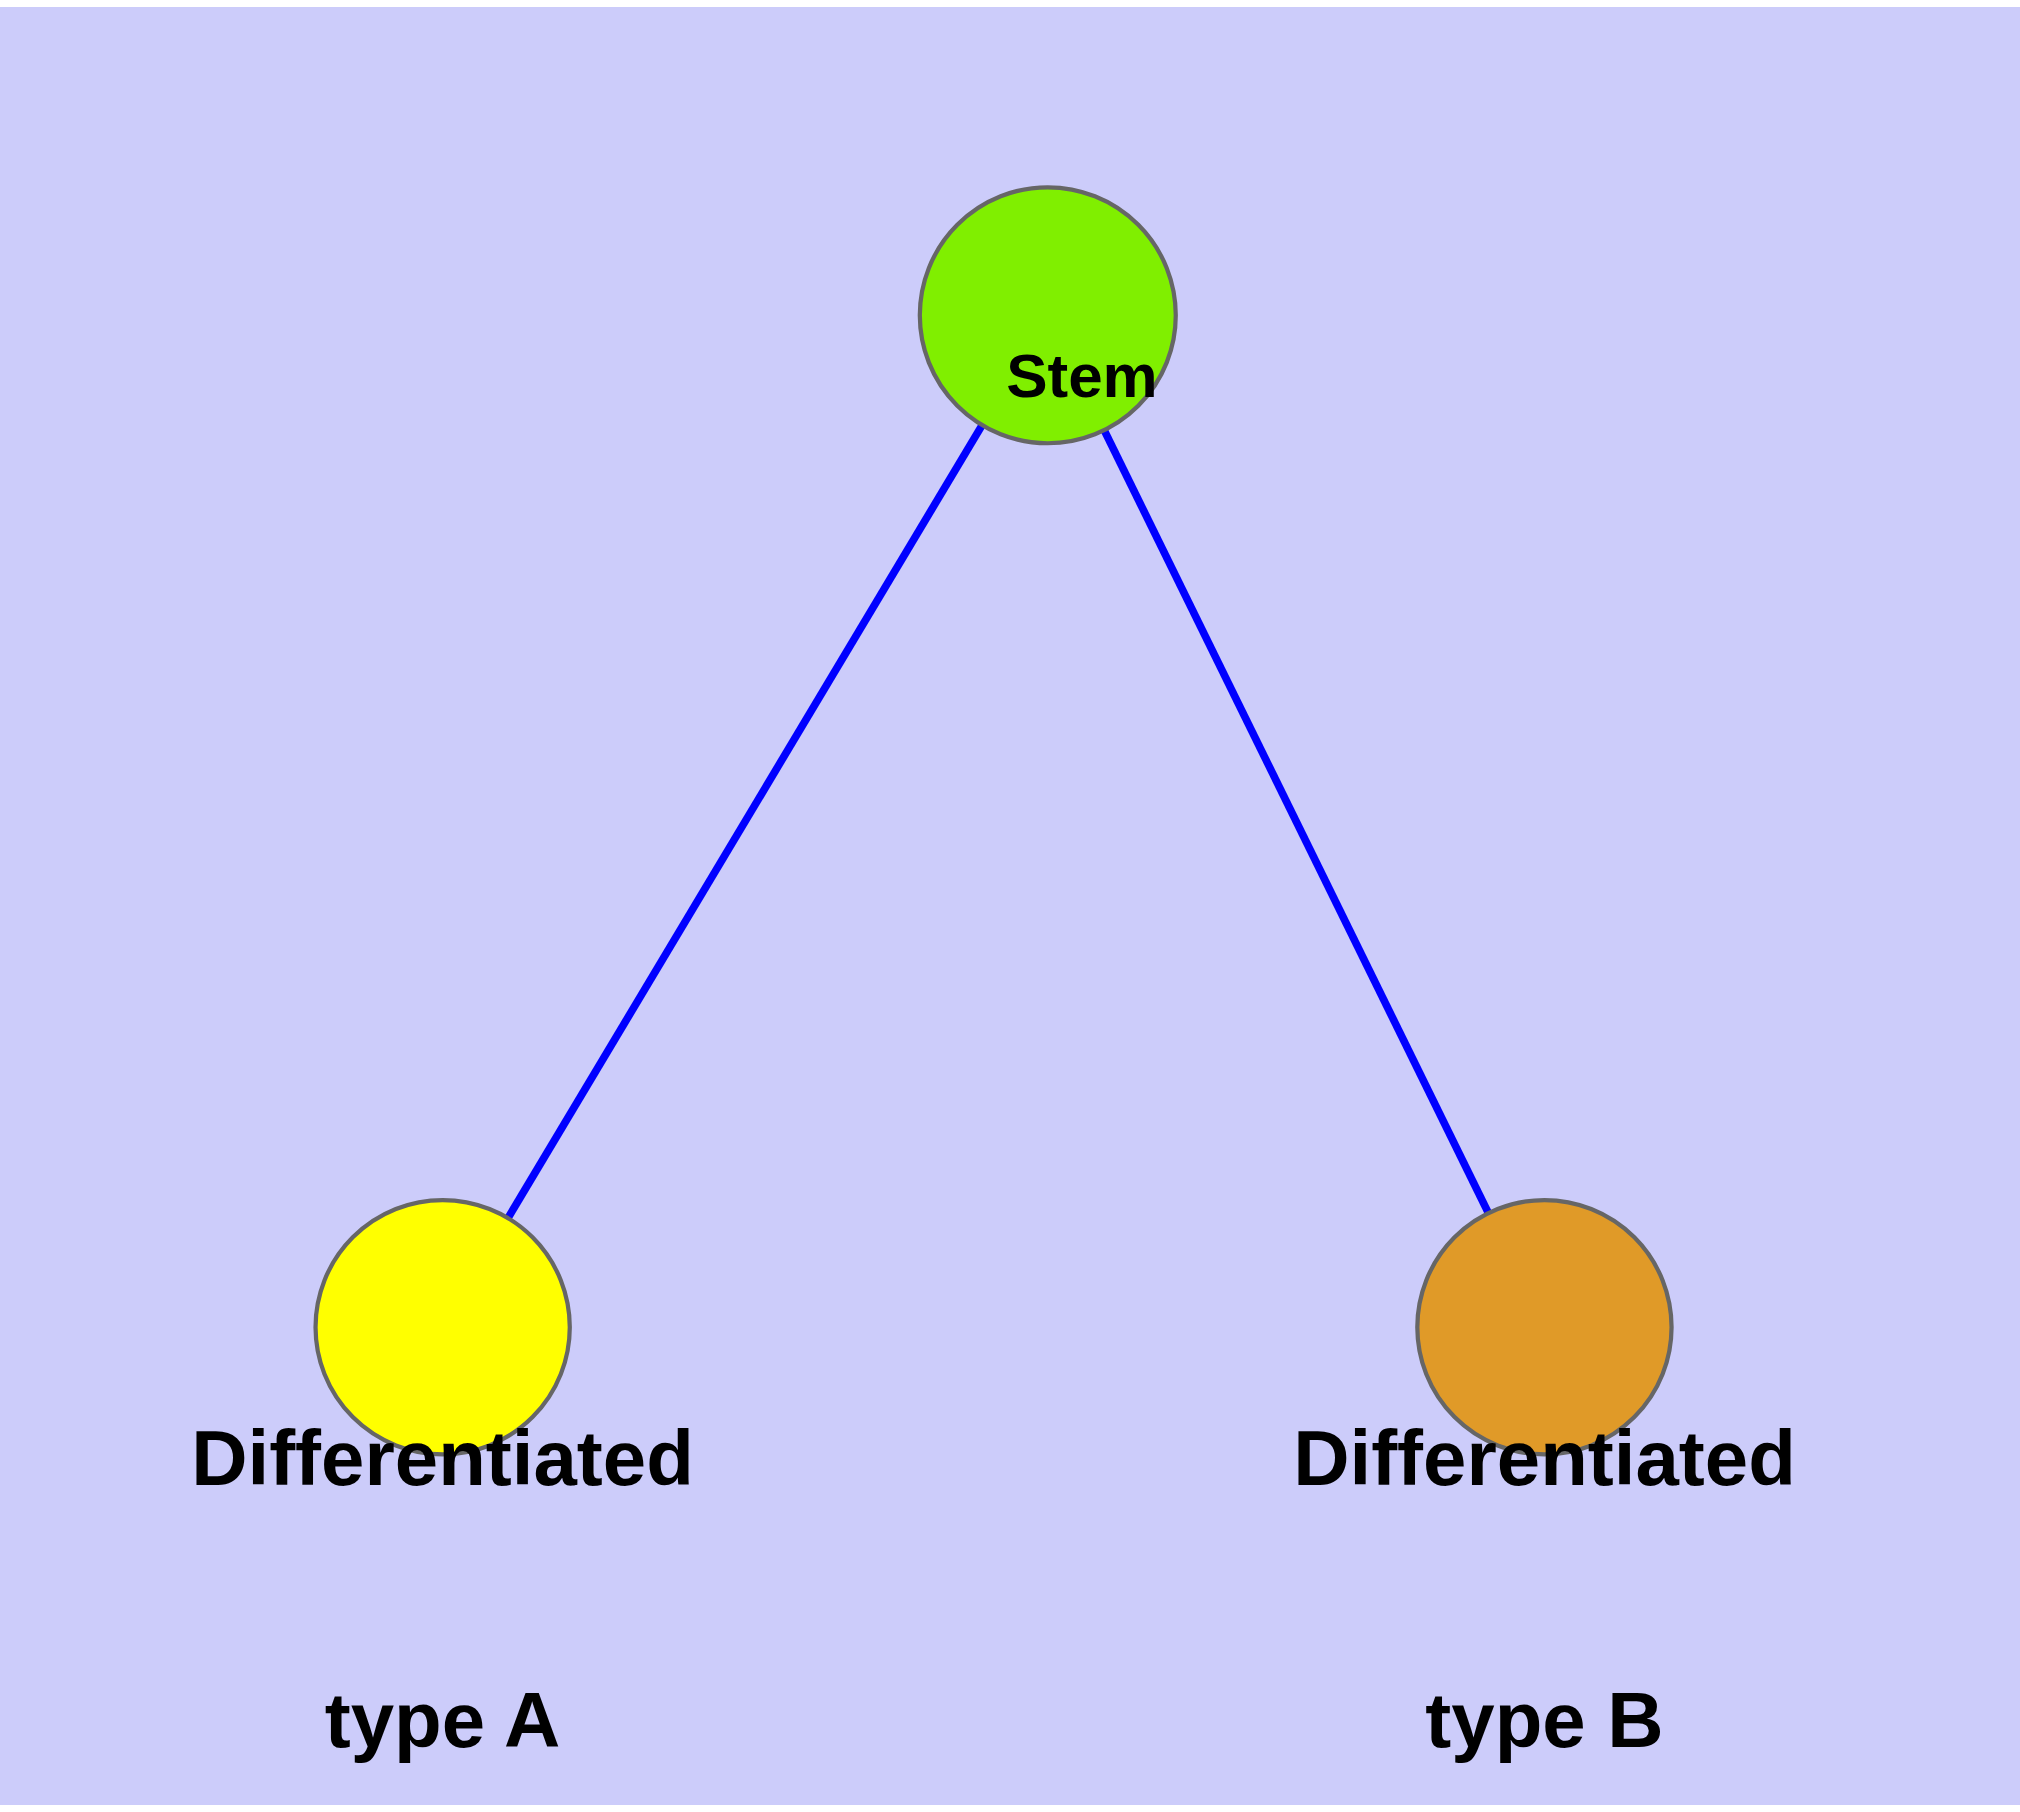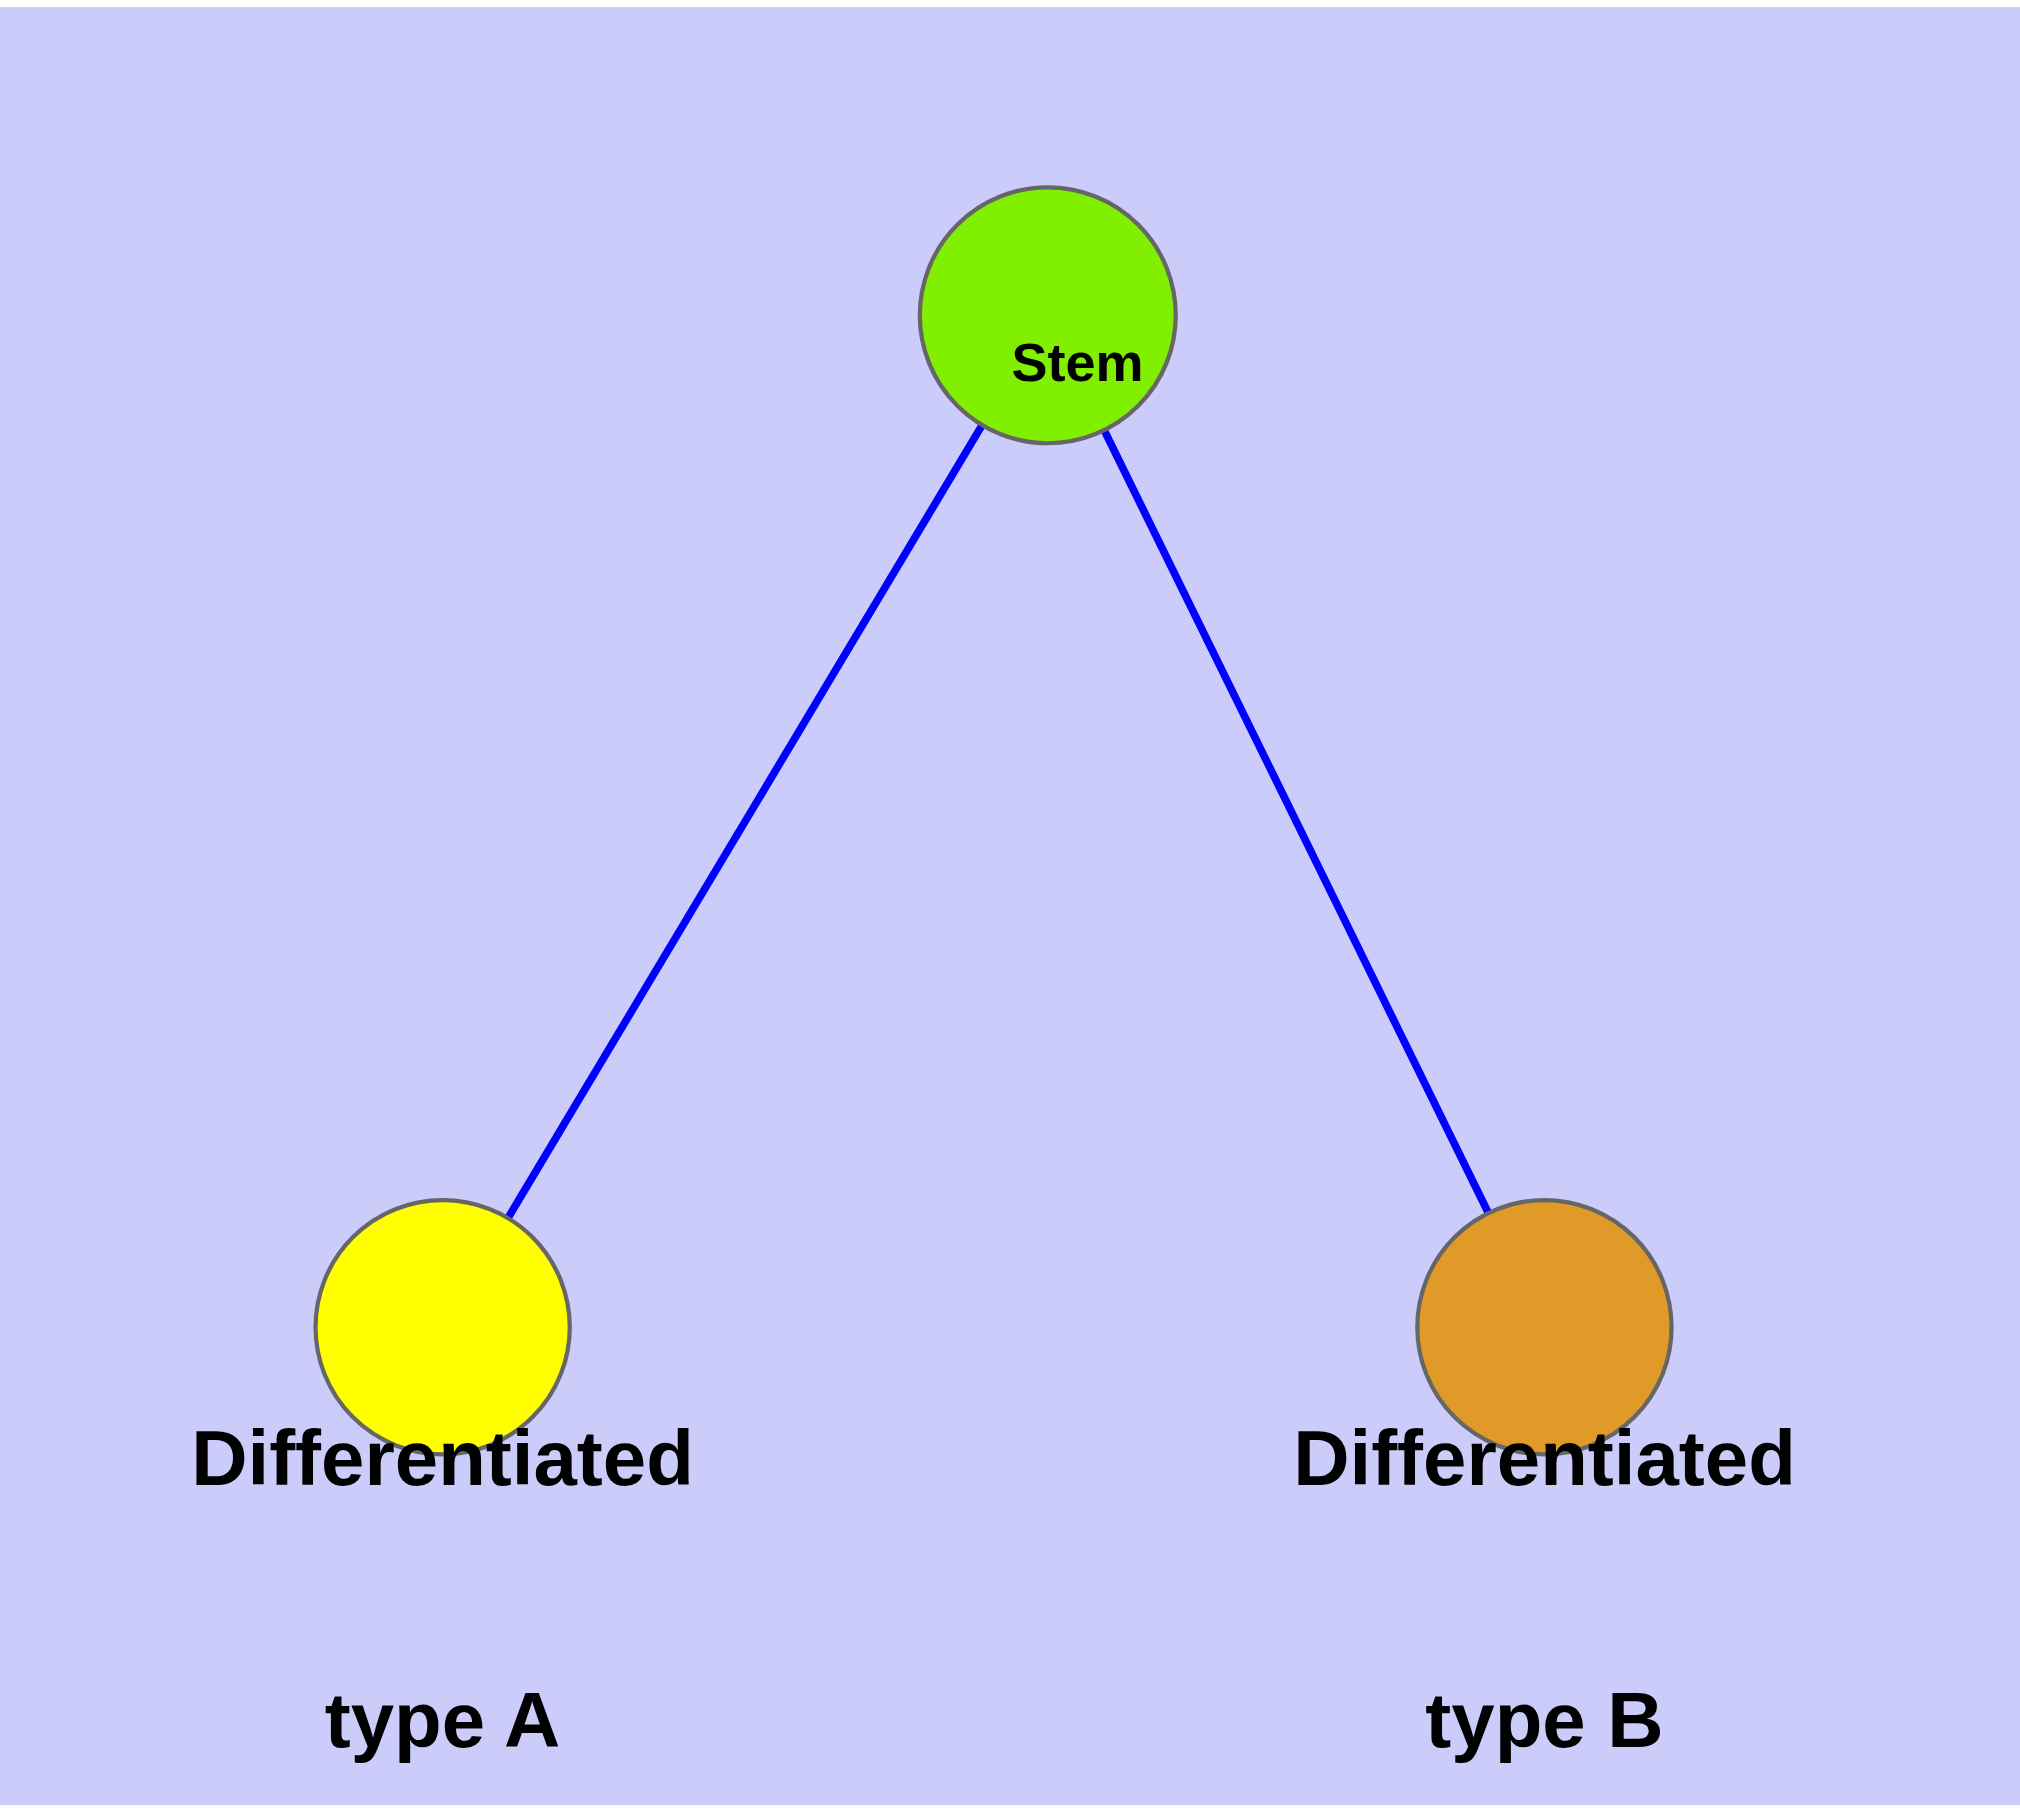--- a/index.html
+++ b/index.html
@@ -35,21 +35,21 @@
     text-align: center;
     color: #000000;
     font-family: "Liberation Sans", sans-serif;
     font-weight: bold;
     line-height: 1.12;
     white-space: pre;
     pointer-events: none;
     user-select: none;
   }
   .node-label.small {
-    font-size: 54px;
+    font-size: 62px;
   }
   .node-label.big {
     font-size: 78px;
   }
 </style>
 </head>
 <body>
 
 <div id="canvas" style="width: 2021px; height: 1812px; background: rgb(255, 255, 255);">
 

